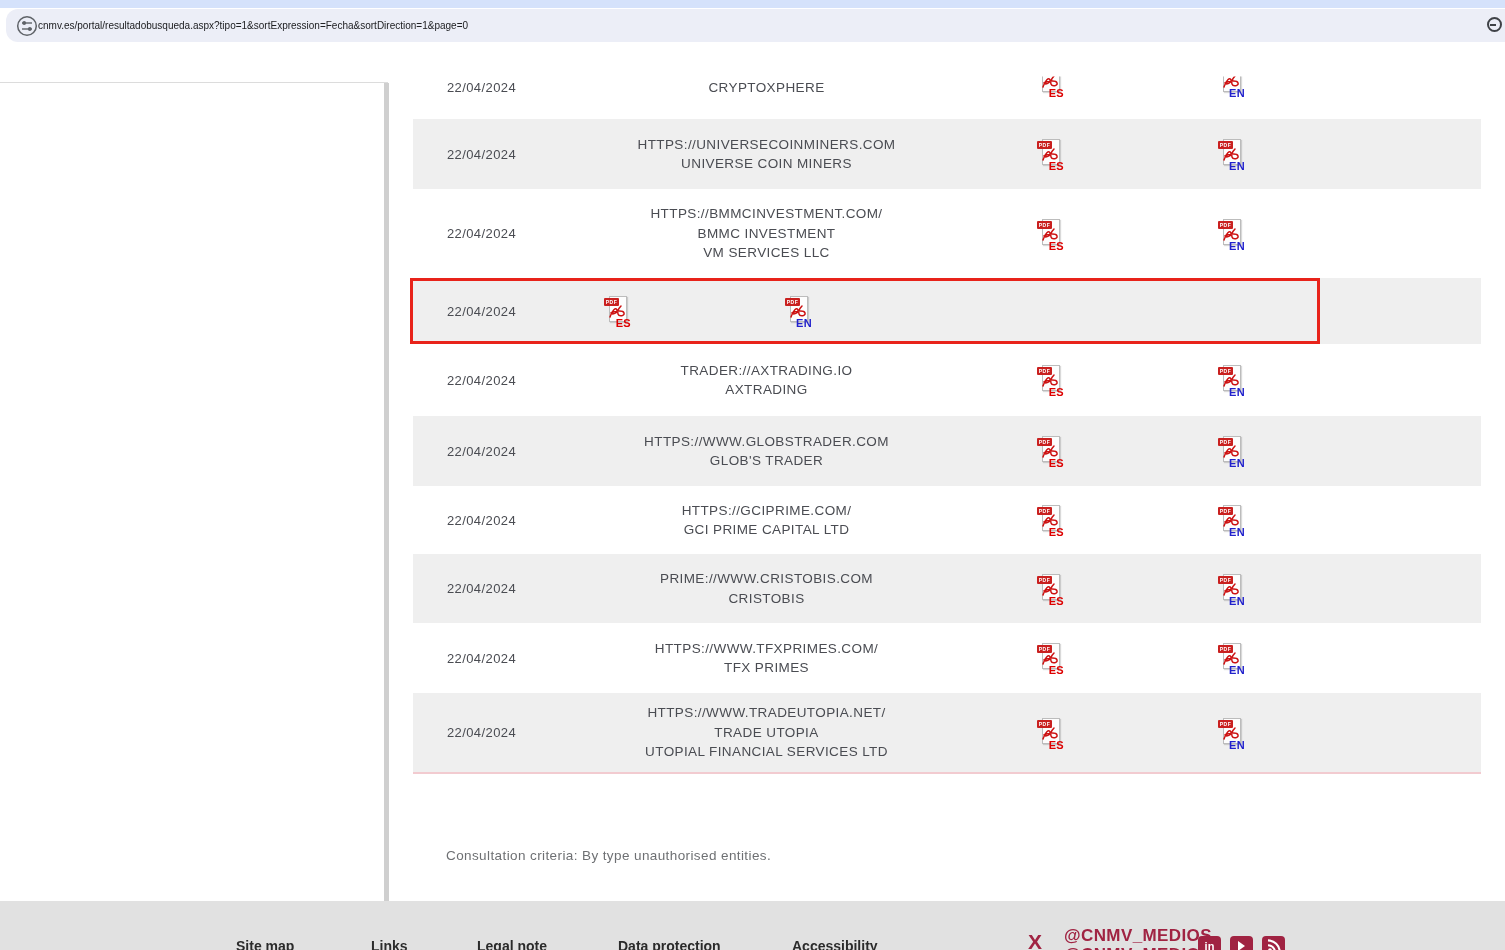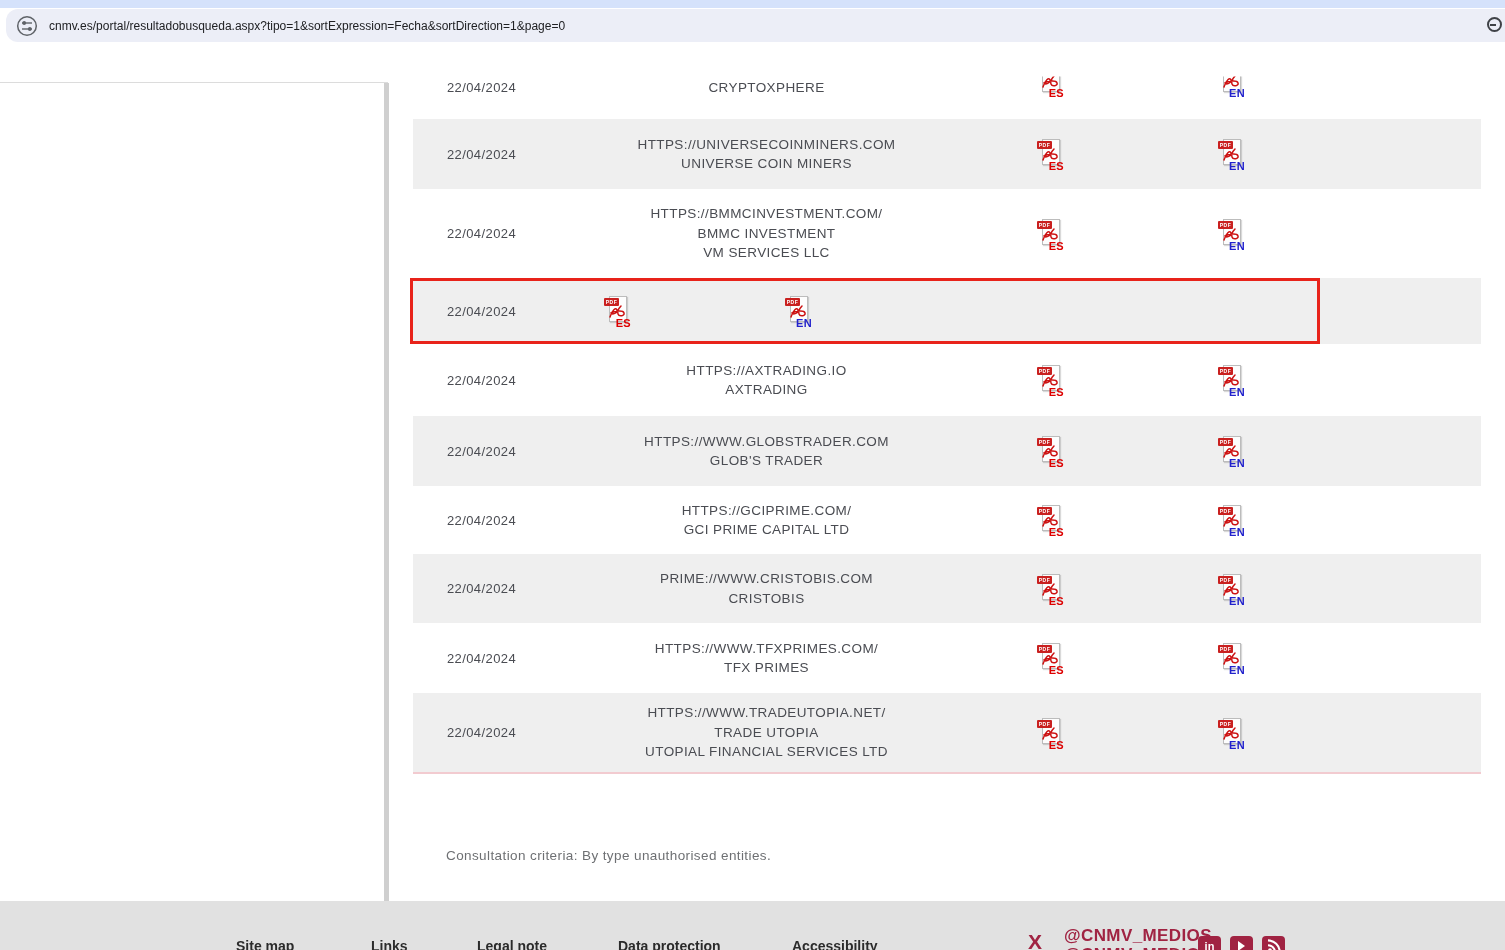--- a/index.html
+++ b/index.html
@@ -5,21 +5,21 @@
   * { margin:0; padding:0; box-sizing:border-box; }
   html,body { width:1505px; height:950px; overflow:hidden; }
   body { position:relative; background:#ffffff; font-family:"Liberation Sans",sans-serif; }
 
   
   .chrome-strip { position:absolute; top:0; left:0; width:1505px; height:8px; background:#d5e2fb; }
   .addr-bar { position:absolute; top:9px; left:6px; width:1510px; height:33px;
               background:#eceef7; border-radius:12px; display:flex; align-items:center;
               padding-left:10px; }
   .tune-icon { width:22px; height:22px; flex:0 0 auto; }
-  .url-text { font-size:12px; color:#202124; margin-left:11px; white-space:nowrap; }
+  .url-text { font-size:10px; color:#202124; white-space:nowrap; }
   .addr-right-icon { position:absolute; top:17px; left:1487px; width:15px; height:15px;
                      border:2px solid #3f4247; border-radius:50%; background:transparent; }
   .addr-right-icon::after { content:""; position:absolute; left:1px; top:5px; width:6px; height:2px; background:#3f4247; }
 
   
   .pane-topline { position:absolute; top:82px; left:0; width:388px; height:1px; background:#dcdcdc; }
   .pane-scrollbar { position:absolute; top:83px; left:384px; width:5px; height:819px; background:#cfcfcf; }
 
   
   .content { position:absolute; left:413px; top:56px; width:1068px; }
@@ -187,21 +187,21 @@
               <path d="M3 13 C5 6 9 3 10 6 C11 9 5 11 4 9 C8 7 16 6 17 9 C18 12 12 13 11 10 C10 7 12 4 14 2" stroke="#cc1111" stroke-width="1.5" fill="none" stroke-linecap="round"></path>
             </svg>
             <span class="pdf-lang en">EN</span>
           </span>
         </div>
         <div class="hl-box"></div>
       </div>
       <div class="row" style="height: 72px;">
         <div class="c-date">22/04/2024</div>
         <div class="c-name">
-          <div>HTTPS://AXTRADING.IO</div>
+          <div>TRADER://AXTRADING.IO</div>
           <div>AXTRADING</div>
         </div>
         <div class="c-es">
           <span class="pdf">
             <span class="pdf-page"></span>
             <span class="pdf-banner">PDF</span>
             <svg class="pdf-swoosh" width="20" height="16" viewBox="0 0 20 16">
               <path d="M3 13 C5 6 9 3 10 6 C11 9 5 11 4 9 C8 7 16 6 17 9 C18 12 12 13 11 10 C10 7 12 4 14 2" stroke="#cc1111" stroke-width="1.5" fill="none" stroke-linecap="round"></path>
             </svg>
             <span class="pdf-lang es">ES</span>

